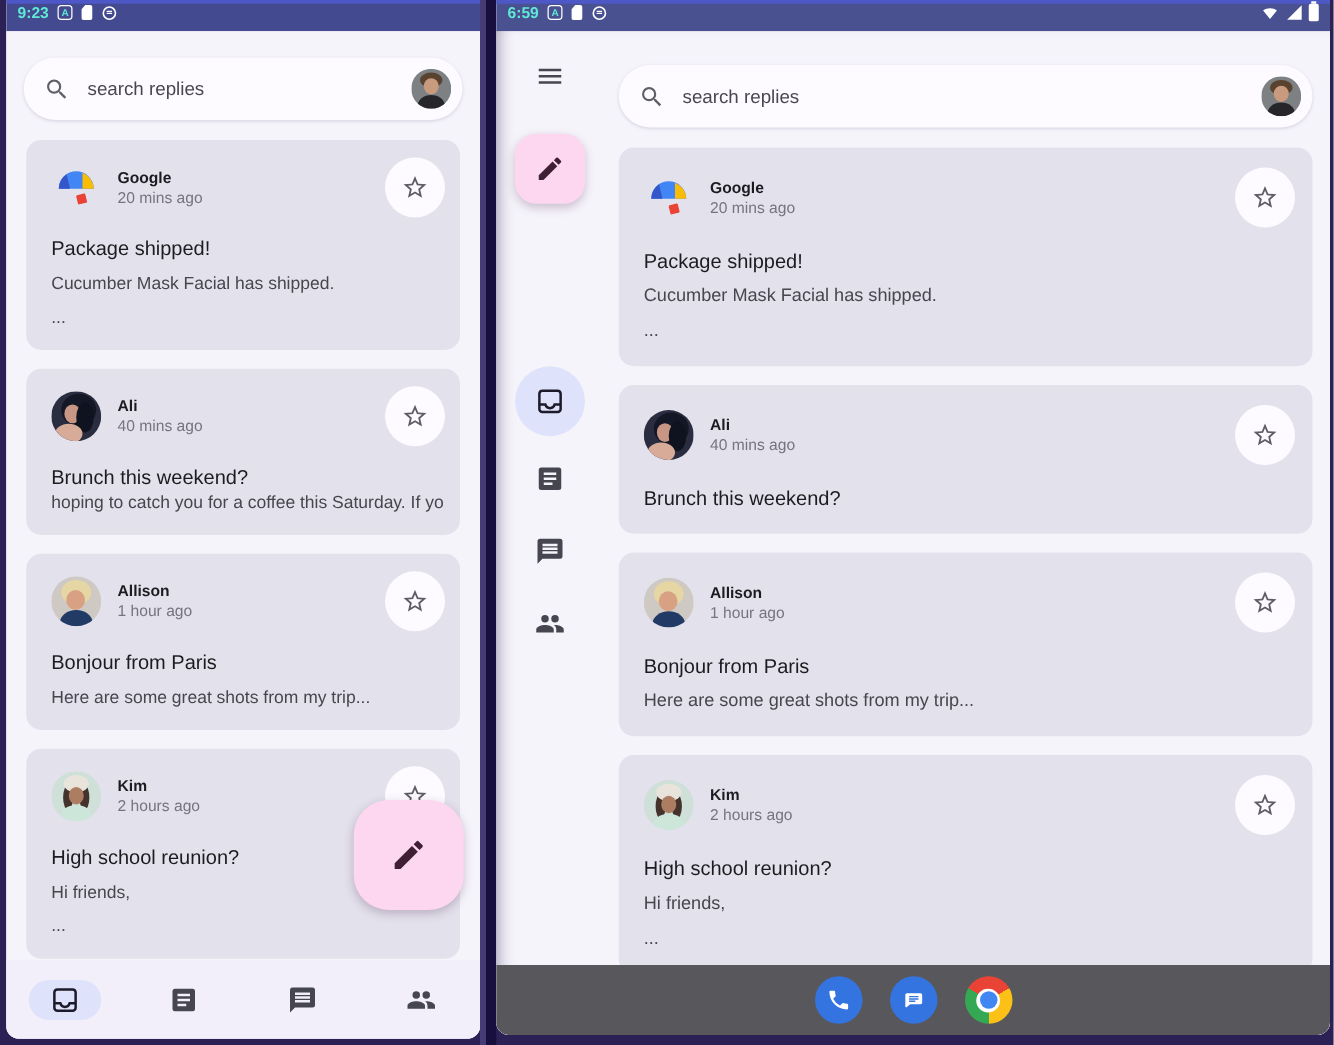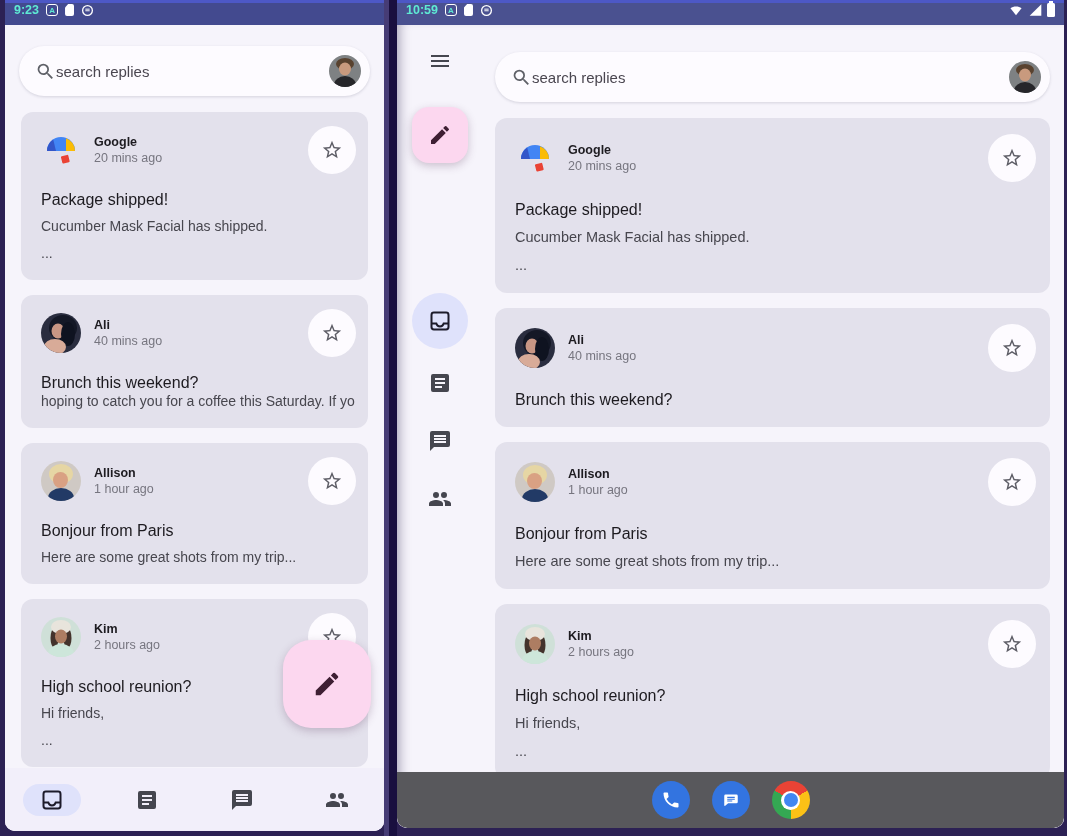--- a/index.html
+++ b/index.html
@@ -28,21 +28,21 @@
   .sb-battery { width:8px; height:14px; background:#fff; border-radius:1.5px; position:relative; }
   .sb-battery::before { content:""; position:absolute; top:-2px; left:2px; width:4px; height:2px; background:#fff; }
 
   
   .appbody { flex:1; position:relative; display:flex; flex-direction:column; background:#f6f4fb; overflow:hidden; }
   .tablet-body { flex:1; display:flex; background:#f6f4fb; overflow:hidden;
                  box-shadow:inset 10px 0 12px -8px rgba(35,25,70,.4); position:relative; }
 
   
   .searchbar { flex:none; height:50px; border-radius:25px; background:#fdfbff;
-               display:flex; align-items:center; padding:0 9px 0 16px; 
+               display:flex; align-items:center; padding:0 9px 0 16px; gap:14px;
                box-shadow:0 1px 3px rgba(60,60,90,.18); }
   .search-text { flex:1; font-size:15px; color:#4a4650; }
   .avatar-s { width:32px; height:32px; border-radius:50%; overflow:hidden; flex:none; }
   .phone-win .searchbar { margin:21px 14px 0 14px; }
   .tablet-main .searchbar { margin:27px 0 0 0; }
 
   
   .cards { display:flex; flex-direction:column; gap:15px; margin-top:16px; }
   .phone-win .cards { padding:0 16px; }
   .card { background:#e3e1ec; border-radius:12px; padding:14px 12px 17px 20px; }
@@ -337,21 +337,21 @@
       </div>
 
     </div>
   </div>
 
   <div class="divider"></div>
 
   <div class="window tablet-win">
     <div class="statusbar">
       <div class="sb-left">
-        <span>10:59</span>
+        <span>6:59</span>
         <span class="sb-abadge">A</span>
         <span class="sb-sim"></span>
         <svg class="icon" width="13" height="13" viewBox="0 0 24 24" fill="#fff">
             <use href="#i-saver" style="color:#fff"></use>
           </svg>
       </div>
       <div class="sb-right">
         <svg class="icon" width="16" height="14" viewBox="0 0 24 24" fill="#fff">
             <use href="#i-wifi"></use>
           </svg>

